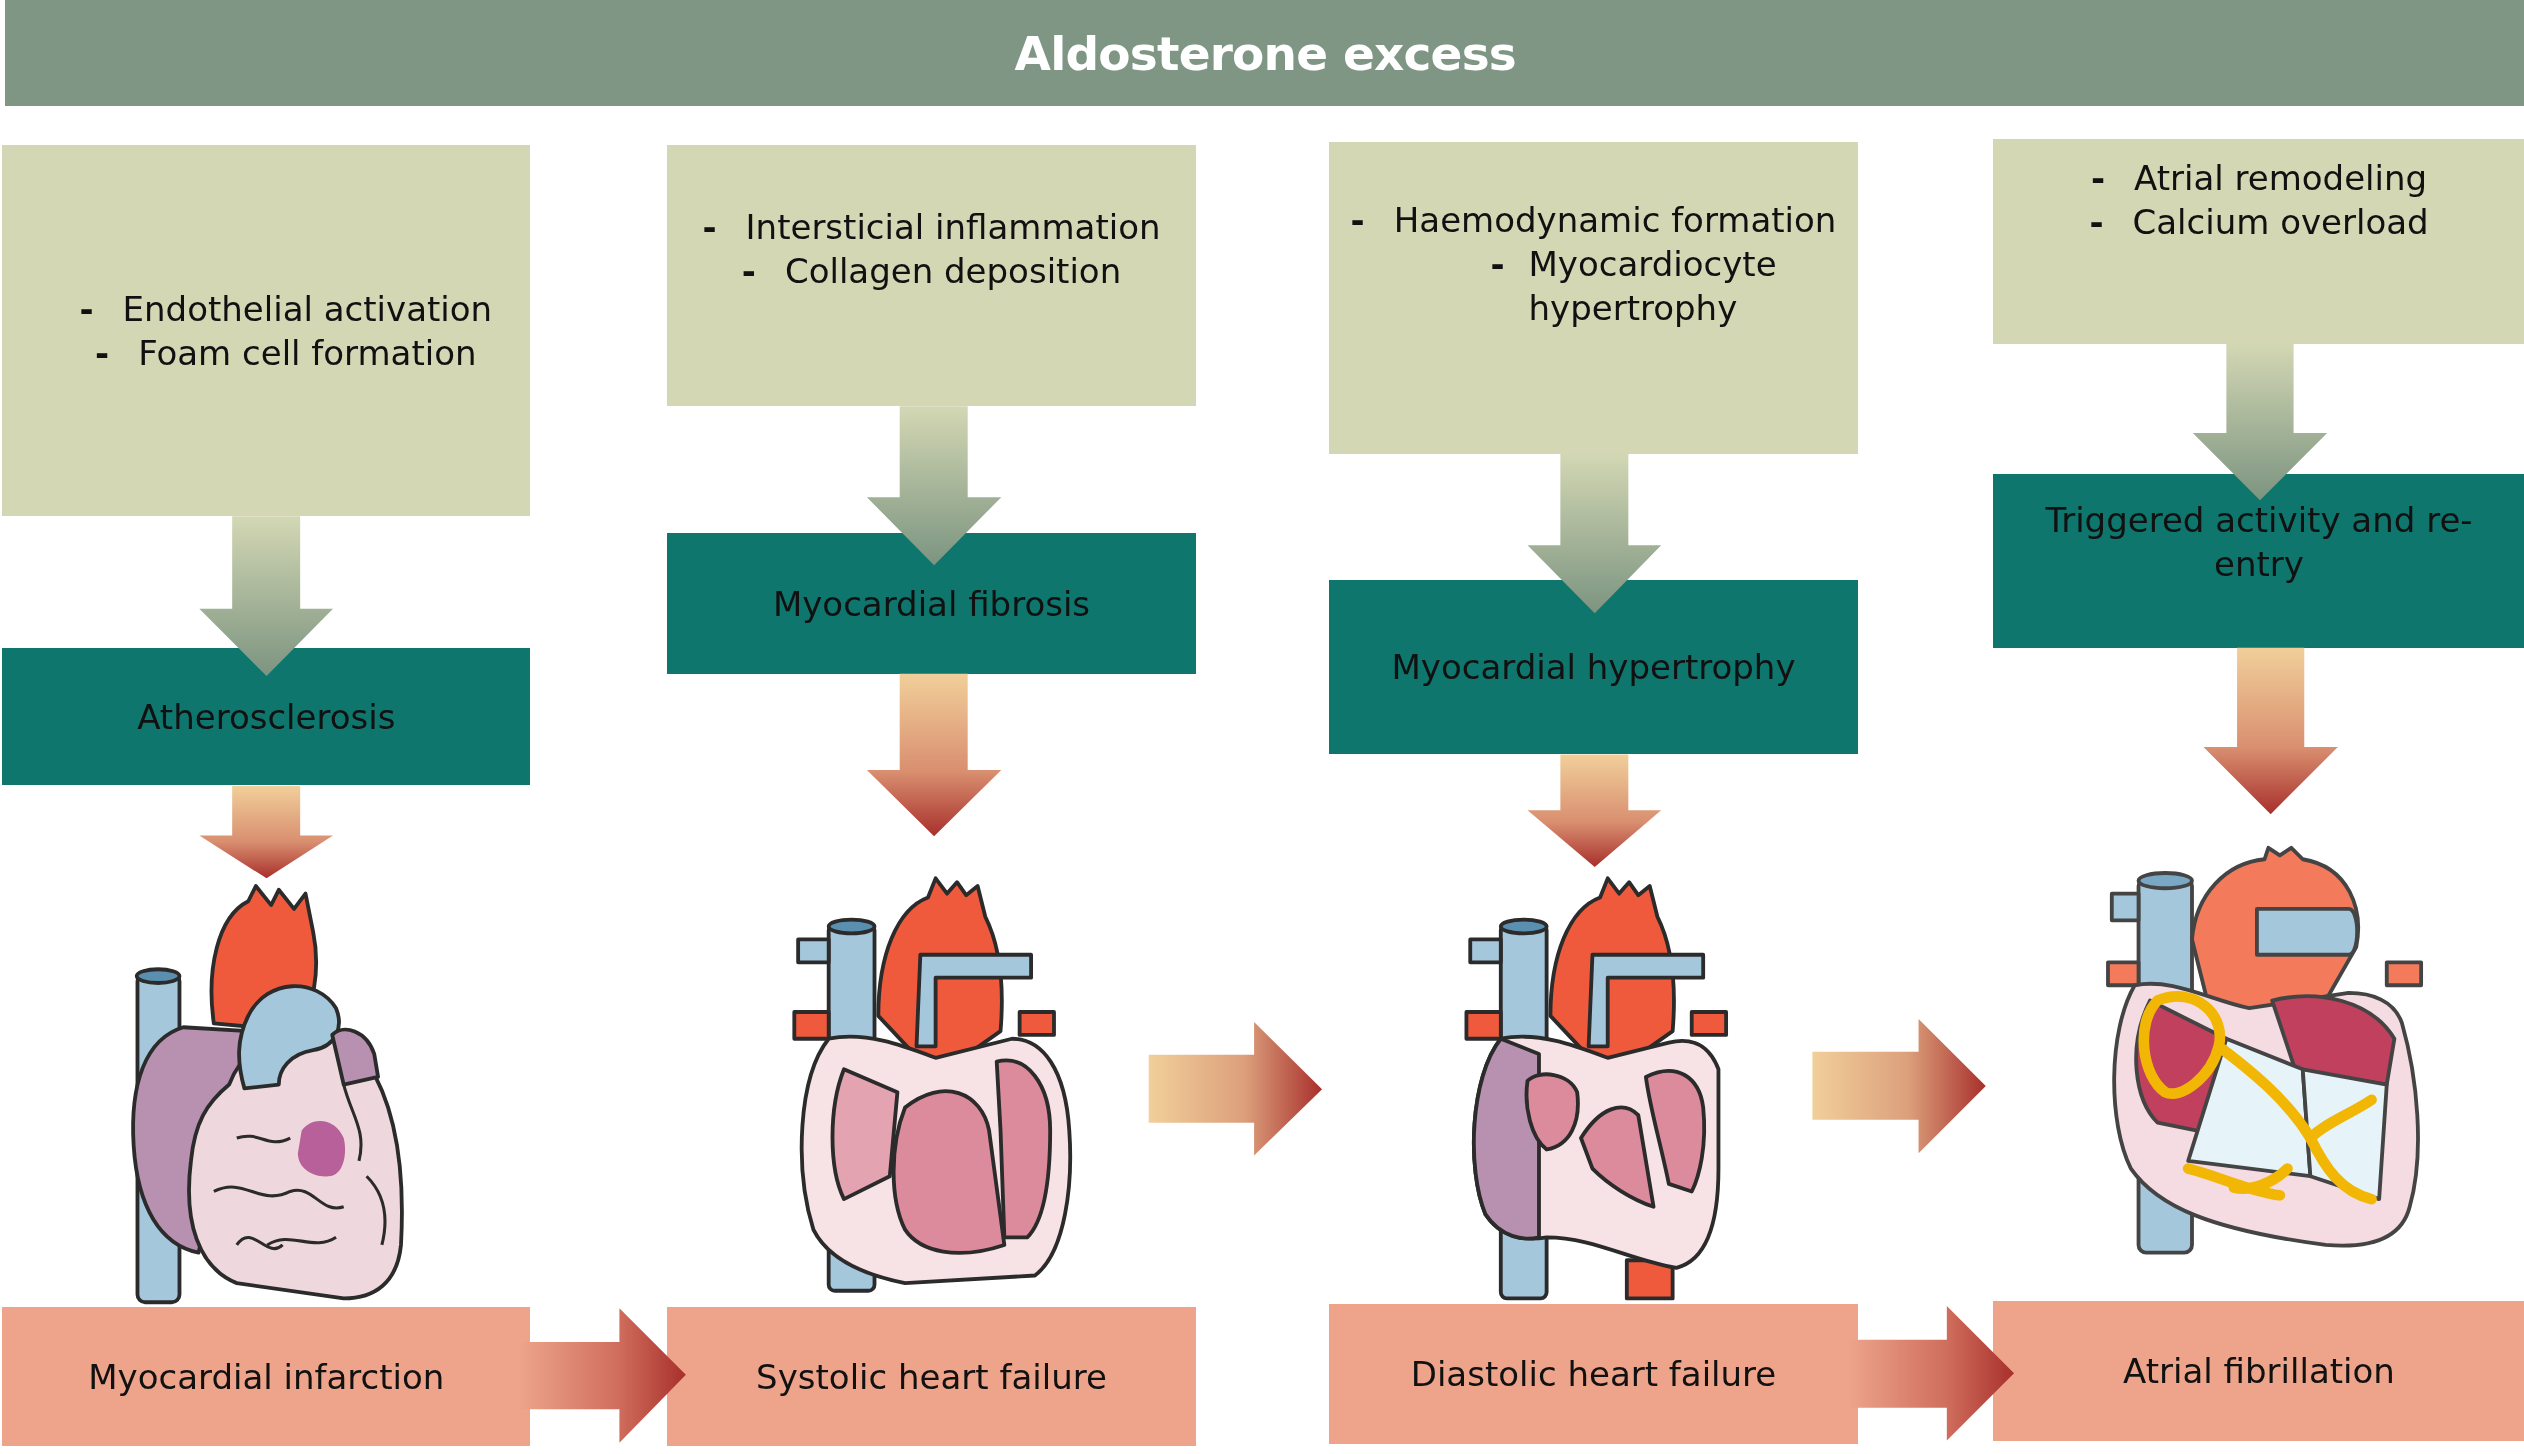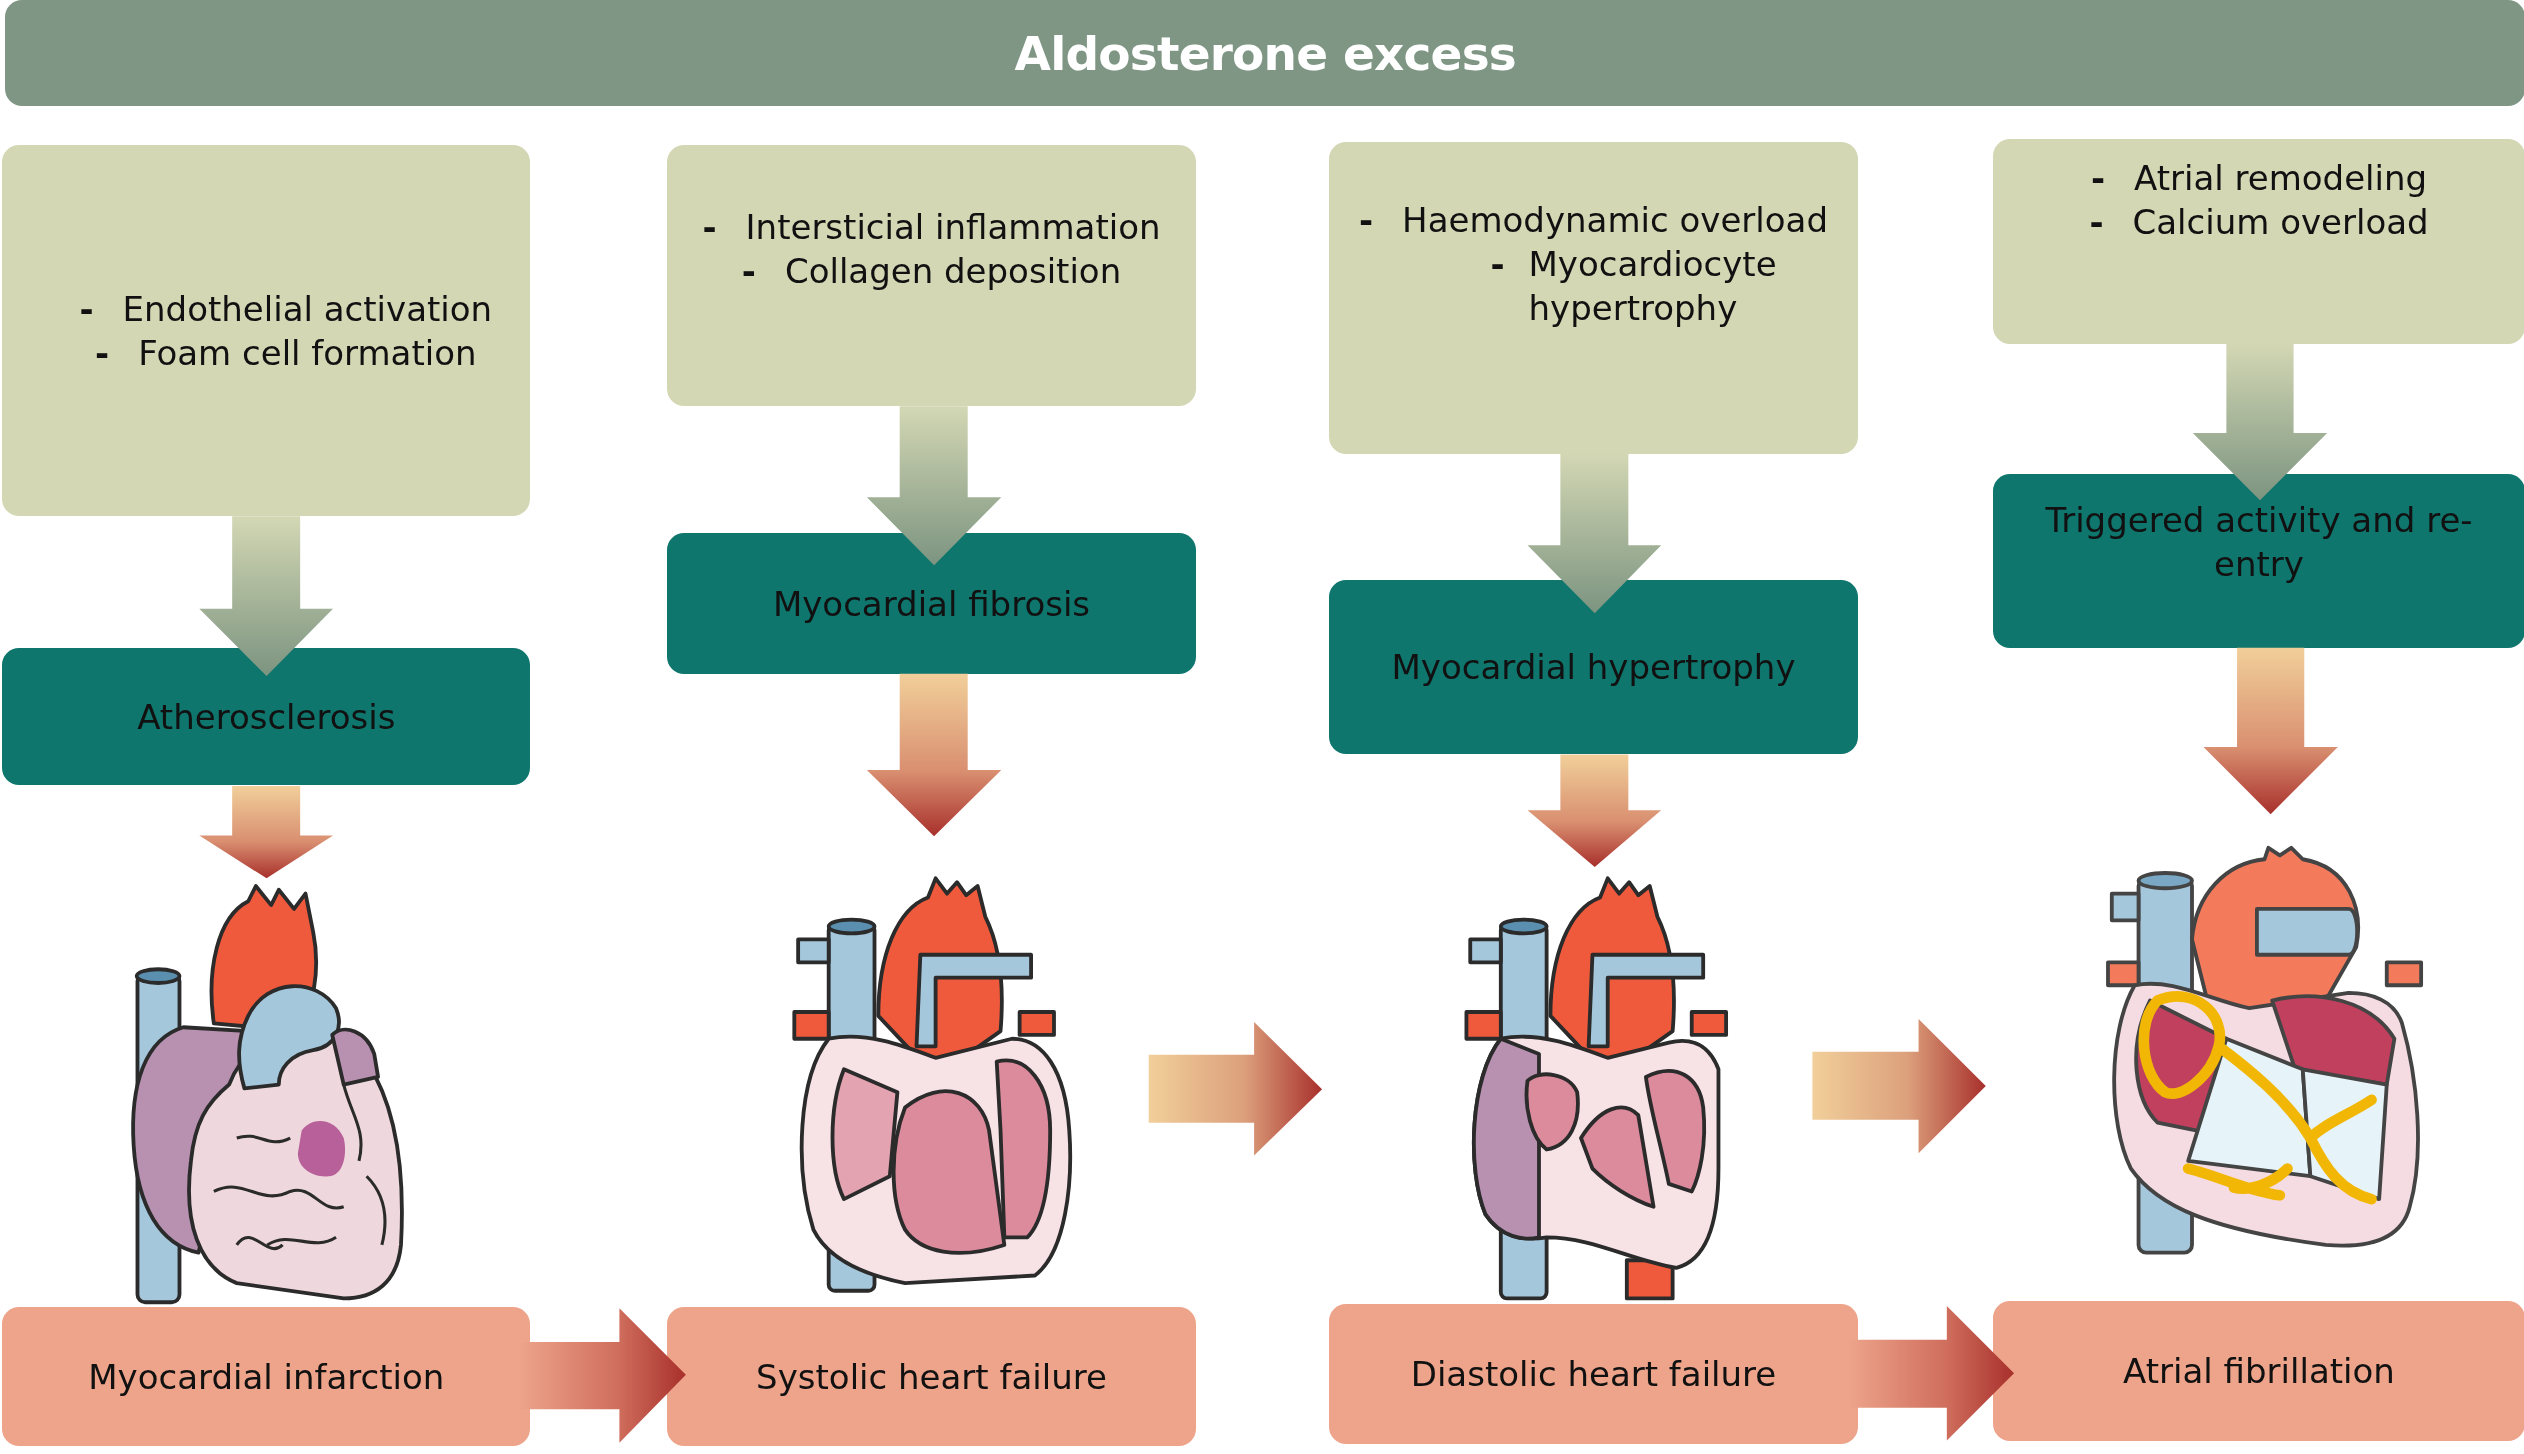--- a/index.html
+++ b/index.html
@@ -1,17 +1,17 @@
 <!DOCTYPE html>
 <html style="font-size:12.2px"><head>
 <meta charset="utf-8">
 <style>
   html, body { margin:0; padding:0; background:#ffffff; }
   body { width:2525px; height:1455px; position:relative; overflow:hidden; font-family:"DejaVu Sans", sans-serif; }
-  .abs { position:absolute; box-sizing:border-box;border-radius:17px; }
+  .abs { position:absolute; box-sizing:border-box; }
   .header { left:5.3px; top:0; width:2520px; height:106px; background:#7f9685; display:flex; align-items:center; justify-content:center; }
   .header-title { color:#ffffff; font-weight:bold; font-size:47px; letter-spacing:-0.8px; }
   .box { display:flex; flex-direction:column; align-items:center; justify-content:center; text-align:center; color:#111111; font-size:34px; line-height:44px; }
   .green { background:#d3d7b4; }
   .orange { background:#0f766e; }
   .salmon { background:#eda48a; }
   .bullet { white-space:nowrap; }
   .bullet .dash { font-weight:bold; margin-right:29px; }
   .arrows, .hearts { position:absolute; left:0; top:0; }
   .box-text { padding:0 23px; }
@@ -57,21 +57,21 @@
 
 <div class="abs box green" style="left:667px;top:145px;width:529px;height:261px;padding-bottom:53px;">
   <div class="bullet"><span class="dash">-</span><span>Intersticial inflammation</span></div>
   <div class="bullet"><span class="dash">-</span><span>Collagen deposition</span></div>
 </div>
 <div class="abs box orange" style="left:667px;top:533px;width:529px;height:141px;">
   <span>Myocardial fibrosis</span>
 </div>
 
 <div class="abs box green" style="left:1329px;top:142px;width:529px;height:312px;padding-bottom:69px;">
-  <div class="bullet"><span class="dash">-</span><span>Haemodynamic overload</span></div>
+  <div class="bullet"><span class="dash">-</span><span>Haemodynamic formation</span></div>
   <div class="bullet" style="white-space:normal;width:176px;margin-left:46px;position:relative;"><span class="dash" style="position:absolute;left:-38px;">-</span><span>Myocardiocyte hypertrophy</span></div>
 </div>
 <div class="abs box orange" style="left:1329px;top:580px;width:529px;height:174px;">
   <span>Myocardial hypertrophy</span>
 </div>
 
 <div class="abs box green" style="left:1993px;top:139px;width:532px;height:205px;padding-bottom:84px;">
   <div class="bullet" style="text-align:center;"><span class="dash">-</span><span>Atrial remodeling</span></div>
   <div class="bullet" style="text-align:left;"><span class="dash">-</span><span>Calcium overload</span></div>
 </div>

